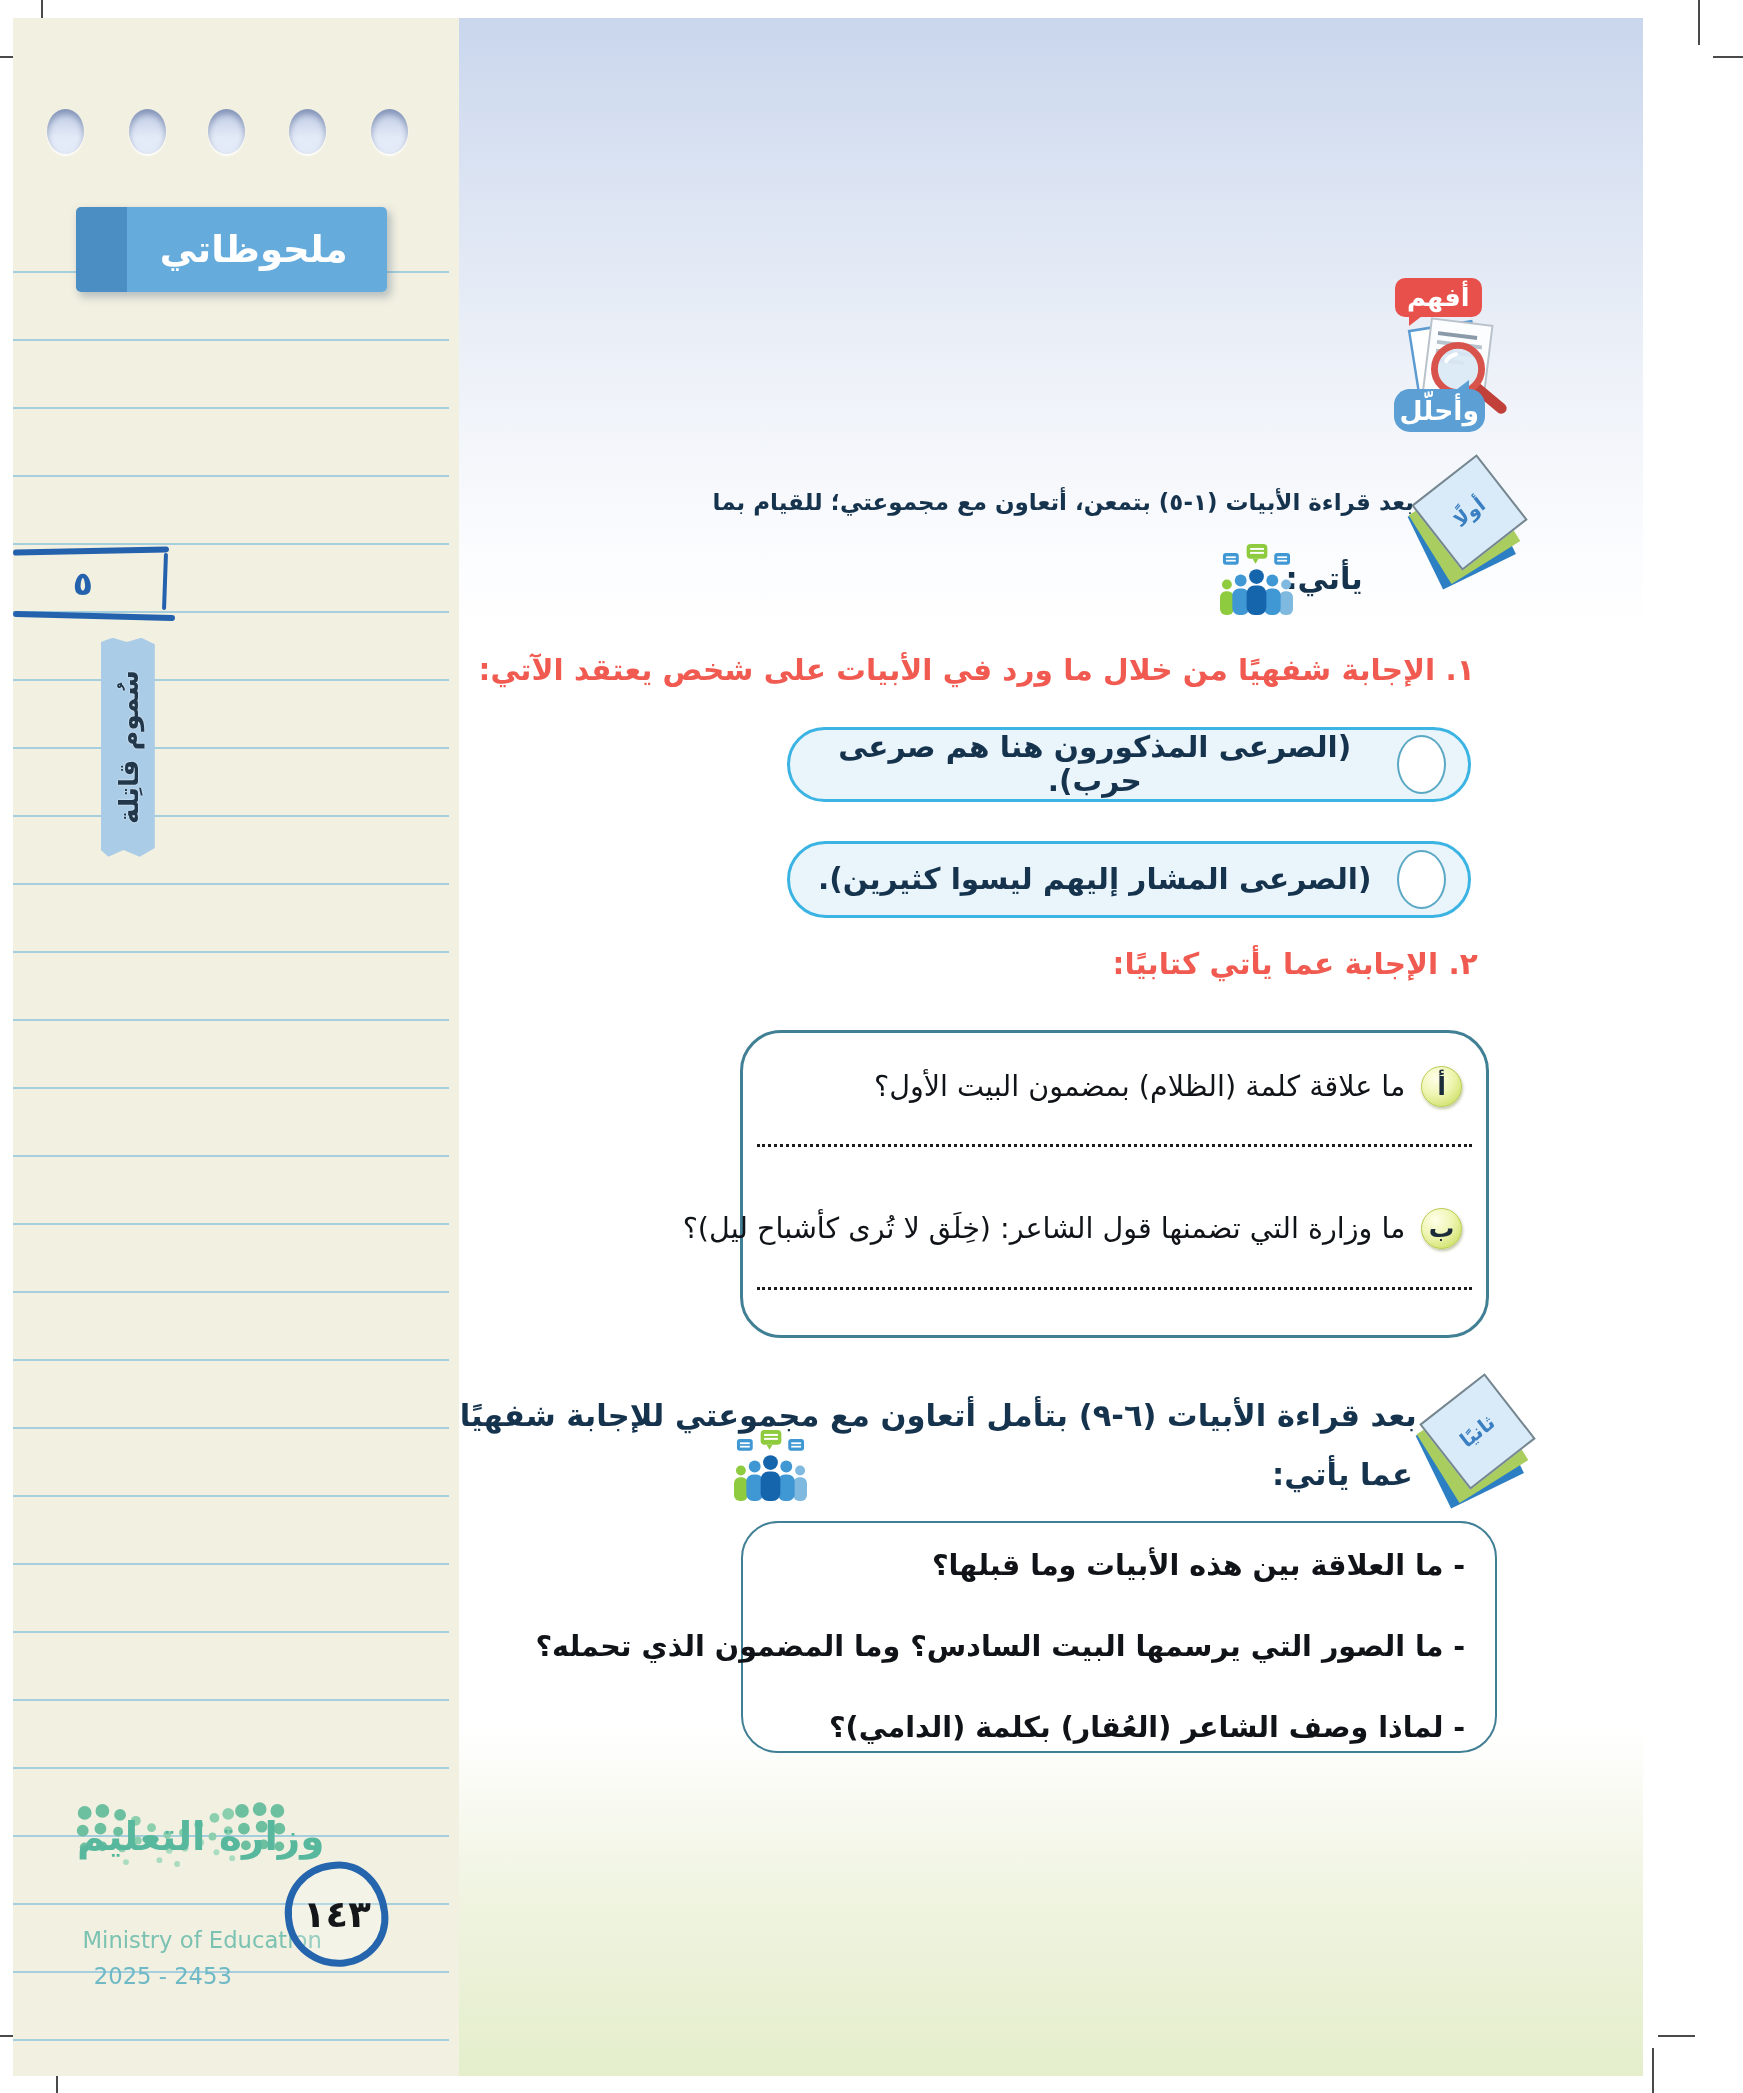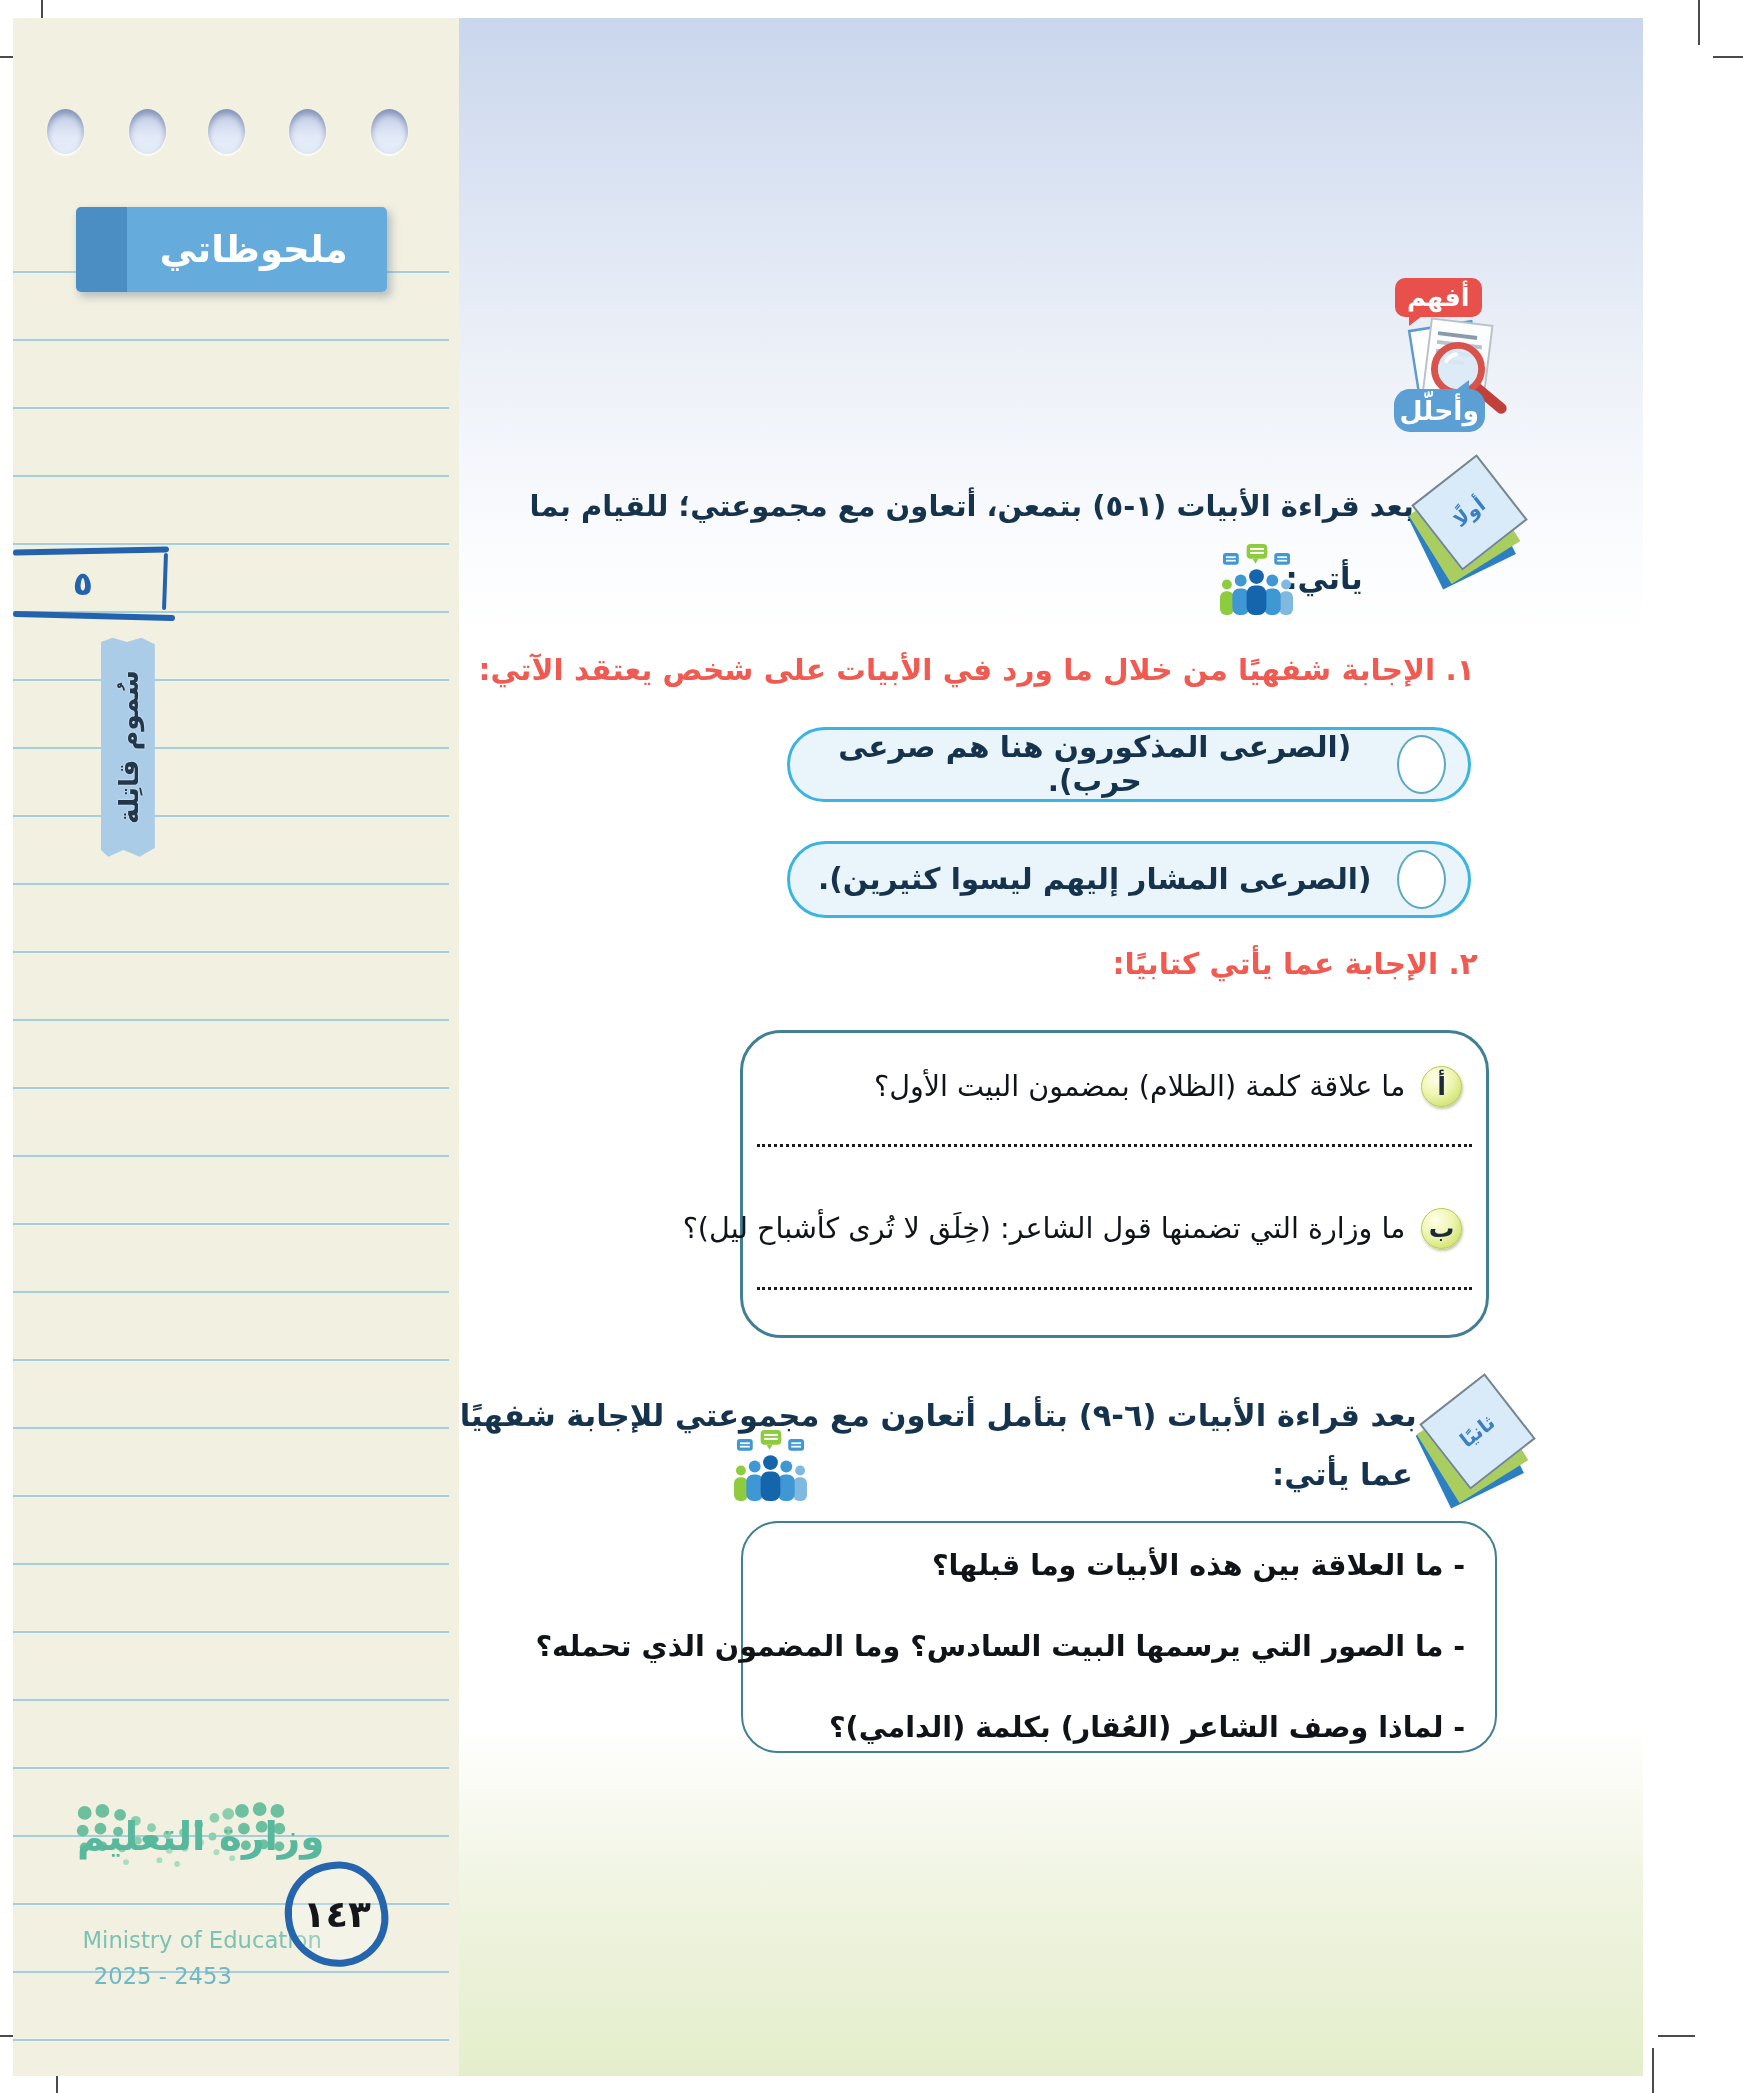--- a/index.html
+++ b/index.html
@@ -82,21 +82,21 @@
     display:flex; align-items:center; justify-content:center;
   }
   .book-label { font-size:19.7px; font-weight:bold; color:#3a7fc1; }
   .book1 { left:952px; top:443px; }
   .book2 { left:960px; top:1362px; }
 
   .ar { direction:rtl; white-space:nowrap; font-weight:bold; }
   .navy { color:#16334e; }
   .redtxt { color:#f05a50; }
 
-  .intro1-l1 { right:229px; top:471px; font-size:29px; }
+  .intro1-l1 { right:229px; top:471px; font-size:23px; }
   .intro1-l2 { right:280px; top:543px; font-size:30.5px; }
   .group-icon { position:absolute; }
   .group1 { left:758px; top:526px; }
   .q1 { right:168px; top:635px; font-size:29.6px; }
 
   .pill {
     position:absolute; left:328px; width:684px; background:#e9f4fb; border:3px solid #3cb4e3;
     border-radius:41px; box-sizing:border-box; display:flex; direction:rtl; align-items:center;
     padding:0 21.7px 0 19.7px; gap:17px;
   }

